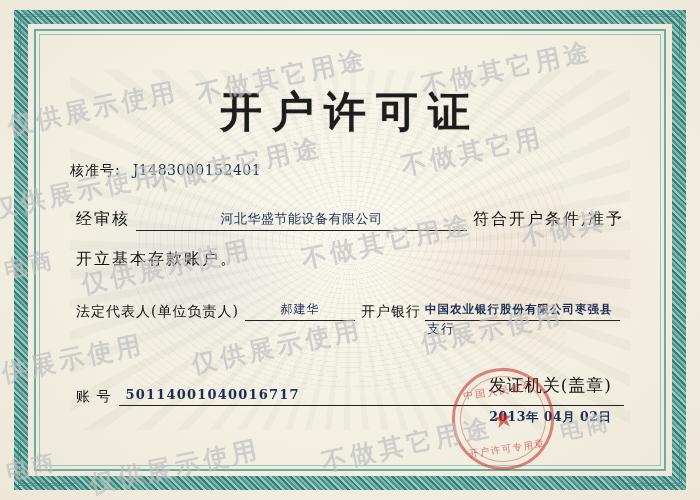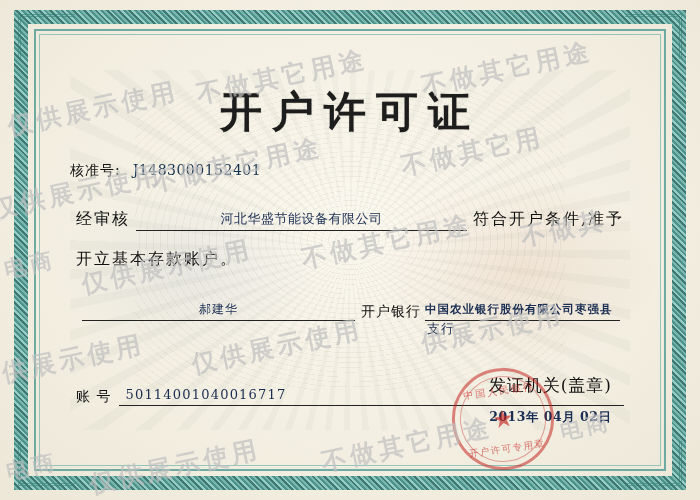--- a/index.html
+++ b/index.html
@@ -250,20 +250,21 @@
     font-size: 14px;
     letter-spacing: 1px;
     justify-content: flex-end;
   }
   .acct-fill {
     flex: 1;
     position: relative;
     border-bottom: 1px solid #222;
     margin-left: 8px;
     height: 20px;
+    font-weight: bold;
   }
   .acct-fill .ink {
     position: absolute;
     left: 6px; bottom: 3px;
     font-size: 13px;
     letter-spacing: 1.2px;
     color: #1a2d52;
   }
 
   .issuer {
@@ -388,20 +389,21 @@
         <span>经审核</span>
         <span class="fill">
           <span class="ink">河北华盛节能设备有限公司</span>
         </span>
         <span>符合开户条件,准予</span>
       </div>
       <div class="line2">开立基本存款账户。</div>
 
       <div class="line3">
         <div class="seg-rep">
+          <span class="label-cn">法定代表人(单位负责人)</span>
           <span class="fill-sm">
             <span class="ink">郝建华</span>
           </span>
         </div>
         <div class="seg-bank">
           <span class="label-cn">开户银行</span>
           <span class="bank-ink-wrap">
             <span class="bank-ink-1">中国农业银行股份有限公司枣强县</span>
             <span class="bank-ink-2">支行</span>
           </span>

